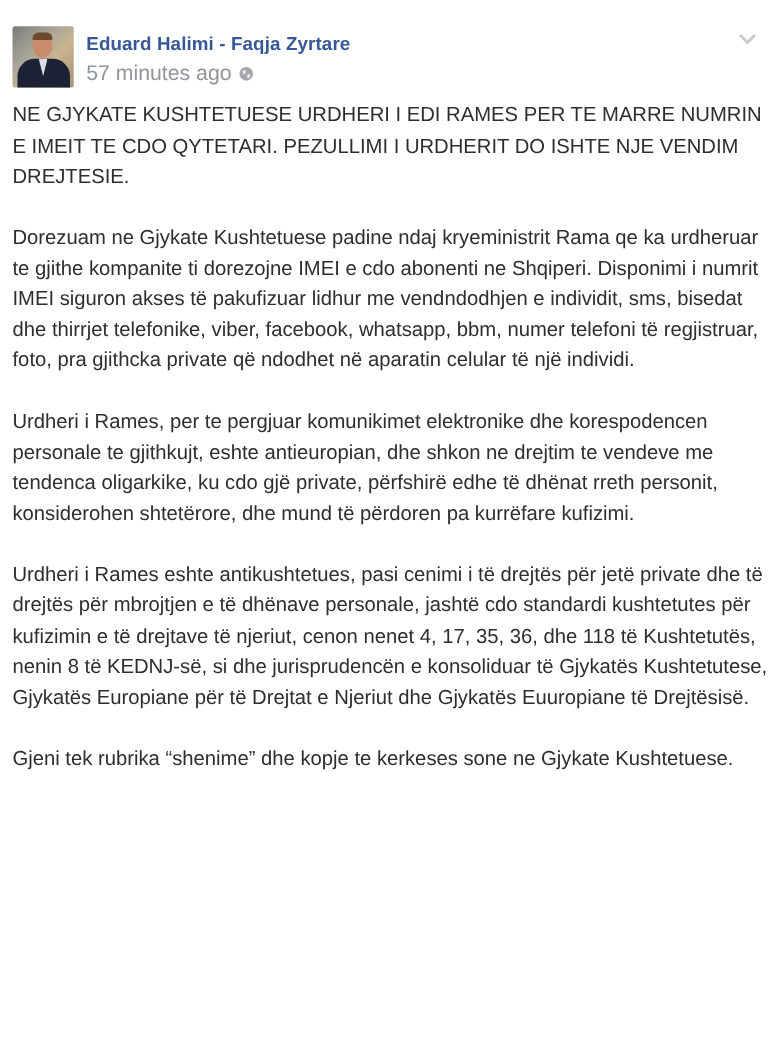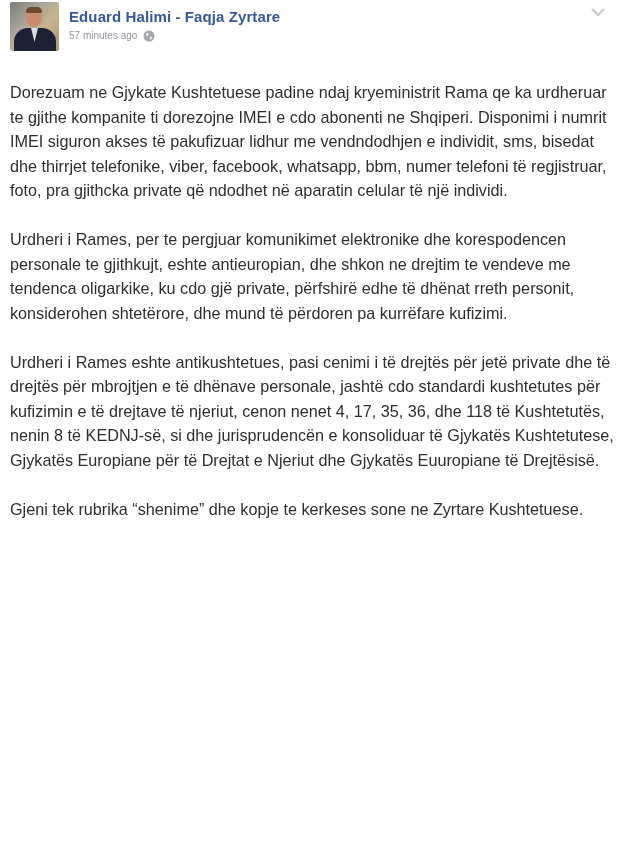--- a/index.html
+++ b/index.html
@@ -1,25 +1,25 @@
 <!DOCTYPE html>
 <html><head>
   <meta charset="utf-8">
   <style>
     html, body { margin: 0; padding: 0; background: #ffffff; }
     body { width: 620px; height: 848px; overflow: hidden; position: relative; font-family: "Liberation Sans", sans-serif; color: #1d2129; }
-    .header { position: absolute; left: 10px; top: 2px; right: 0; height: 50px; }
+    .header { position: absolute; left: 10px; top: 21px; right: 0; height: 50px; }
     .avatar { position: absolute; left: 0; top: 0; width: 49px; height: 49px; border-radius: 2px; overflow: hidden;
       background: linear-gradient(135deg, #7a7b78 0%, #a9a49a 35%, #c9b48e 60%, #a89470 100%); }
     .avatar .head { position: absolute; left: 16px; top: 6px; width: 16px; height: 19px; border-radius: 50%; background: #c98b6c; }
     .avatar .hair { position: absolute; left: 16px; top: 5px; width: 16px; height: 6px; border-radius: 8px 8px 2px 2px; background: #6b4a2e; }
     .avatar .body { position: absolute; left: 4px; top: 26px; width: 42px; height: 30px; border-radius: 14px 14px 0 0; background: #1c2136; }
     .avatar .shirt { position: absolute; left: 21px; top: 26px; width: 7px; height: 14px; background: #d8dde8; clip-path: polygon(0 0,100% 0,50% 100%); }
     .name { position: absolute; left: 59px; top: 6px; font-size: 15px; font-weight: bold; color: #365899; letter-spacing: 0.1px; }
-    .meta { position: absolute; left: 59px; top: 28px; font-size: 10px; color: #90949c; display: flex; align-items: flex-start; gap: 6px; }
+    .meta { position: absolute; left: 59px; top: 28px; font-size: 17px; color: #90949c; display: flex; align-items: center; gap: 6px; }
     .globe { width: 12px; height: 12px; display: inline-block; }
     .chevron { position: absolute; right: 14px; top: 4px; width: 16px; height: 12px; }
     .content { position: absolute; left: 10px; top: 80px; width: 605px; font-size: 16.2px; line-height: 24.5px; color: #2e2e2e; }
     .content p { margin: 0 0 24.5px 0; }
   </style>
 </head>
 <body>
 
 <div class="header">
   <div class="avatar">
@@ -35,17 +35,18 @@
       <circle cx="6" cy="6" r="5.5" fill="#a3a7ad"></circle>
       <path d="M3 3.5 Q5 2.5 6 4 Q5.5 6 4 6.5 Q3 6 3 3.5Z M7 6.5 Q9 6 9.5 7.5 Q8.5 10 7 9.5 Q6.5 8 7 6.5Z" fill="#e8e9eb"></path>
     </svg>
   </div>
   <svg class="chevron" viewBox="0 0 16 12">
     <path d="M2 3 L8 9 L14 3" stroke="#c8cbd0" stroke-width="2.4" fill="none"></path>
   </svg>
 </div>
 
 <div class="content">
+  <p>NE GJYKATE KUSHTETUESE URDHERI I EDI RAMES PER TE MARRE NUMRIN E IMEIT TE CDO QYTETARI. PEZULLIMI I URDHERIT DO ISHTE NJE VENDIM DREJTESIE.</p>
   <p>Dorezuam ne Gjykate Kushtetuese padine ndaj kryeministrit Rama qe ka urdheruar te gjithe kompanite ti dorezojne IMEI e cdo abonenti ne Shqiperi. Disponimi i numrit IMEI siguron akses të pakufizuar lidhur me vendndodhjen e individit, sms, bisedat dhe thirrjet telefonike, viber, facebook, whatsapp, bbm, numer telefoni të regjistruar, foto, pra gjithcka private që ndodhet në aparatin celular të një individi.</p>
   <p>Urdheri i Rames, per te pergjuar komunikimet elektronike dhe korespodencen personale te gjithkujt, eshte antieuropian, dhe shkon ne drejtim te vendeve me tendenca oligarkike, ku cdo gjë private, përfshirë edhe të dhënat rreth personit, konsiderohen shtetërore, dhe mund të përdoren pa kurrëfare kufizimi.</p>
   <p>Urdheri i Rames eshte antikushtetues, pasi cenimi i të drejtës për jetë private dhe të drejtës për mbrojtjen e të dhënave personale, jashtë cdo standardi kushtetutes për kufizimin e të drejtave të njeriut, cenon nenet 4, 17, 35, 36, dhe 118 të Kushtetutës, nenin 8 të KEDNJ-së, si dhe jurisprudencën e konsoliduar të Gjykatës Kushtetutese, Gjykatës Europiane për të Drejtat e Njeriut dhe Gjykatës Euuropiane të Drejtësisë.</p>
-  <p>Gjeni tek rubrika “shenime” dhe kopje te kerkeses sone ne Zyrtare Kushtetuese.</p>
+  <p>Gjeni tek rubrika “shenime” dhe kopje te kerkeses sone ne Gjykate Kushtetuese.</p>
 </div>
 
 </body></html>

